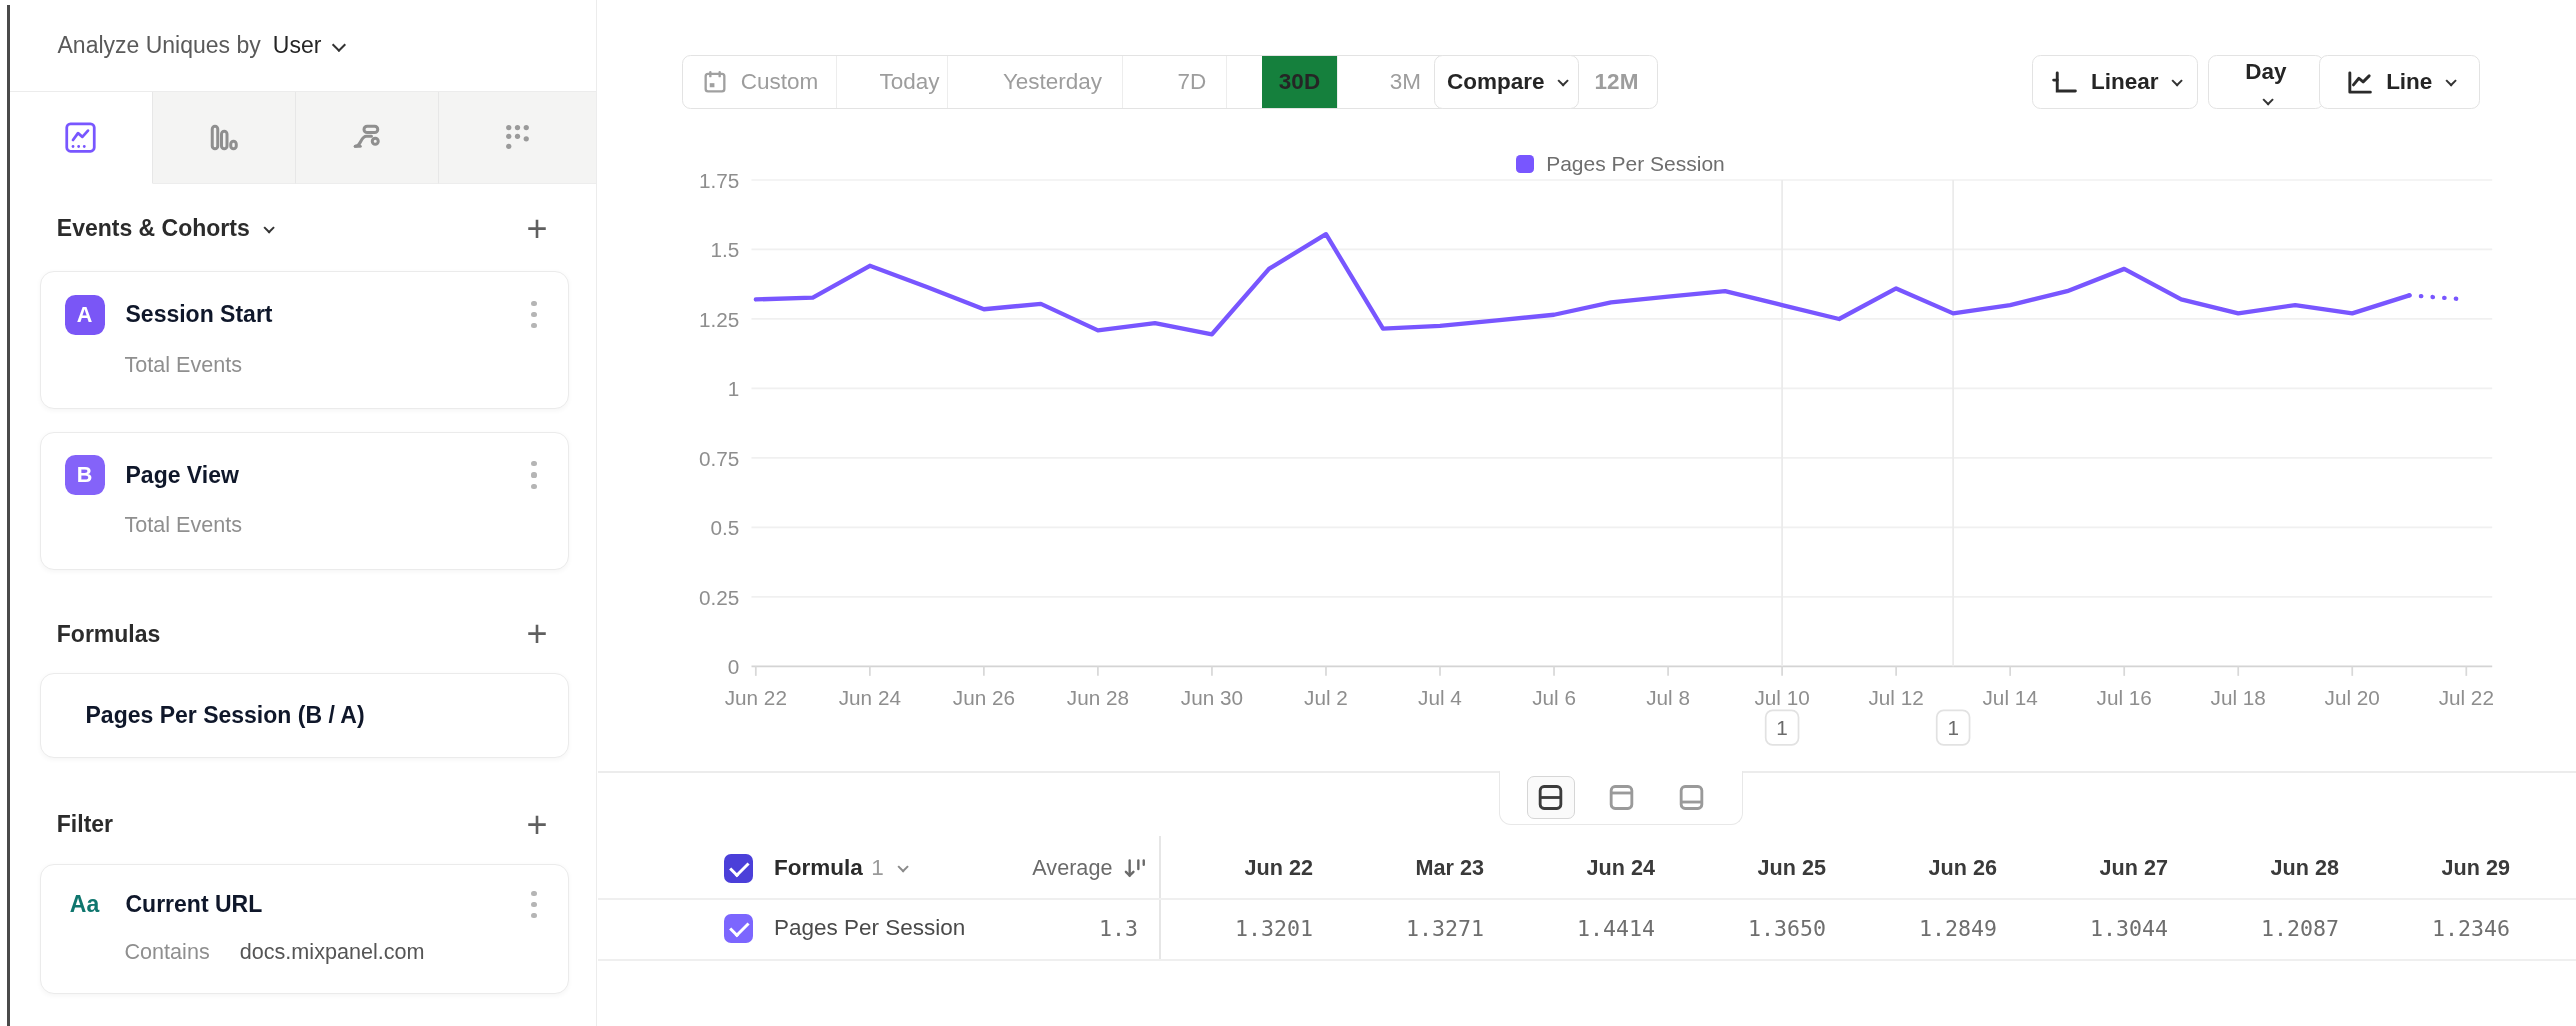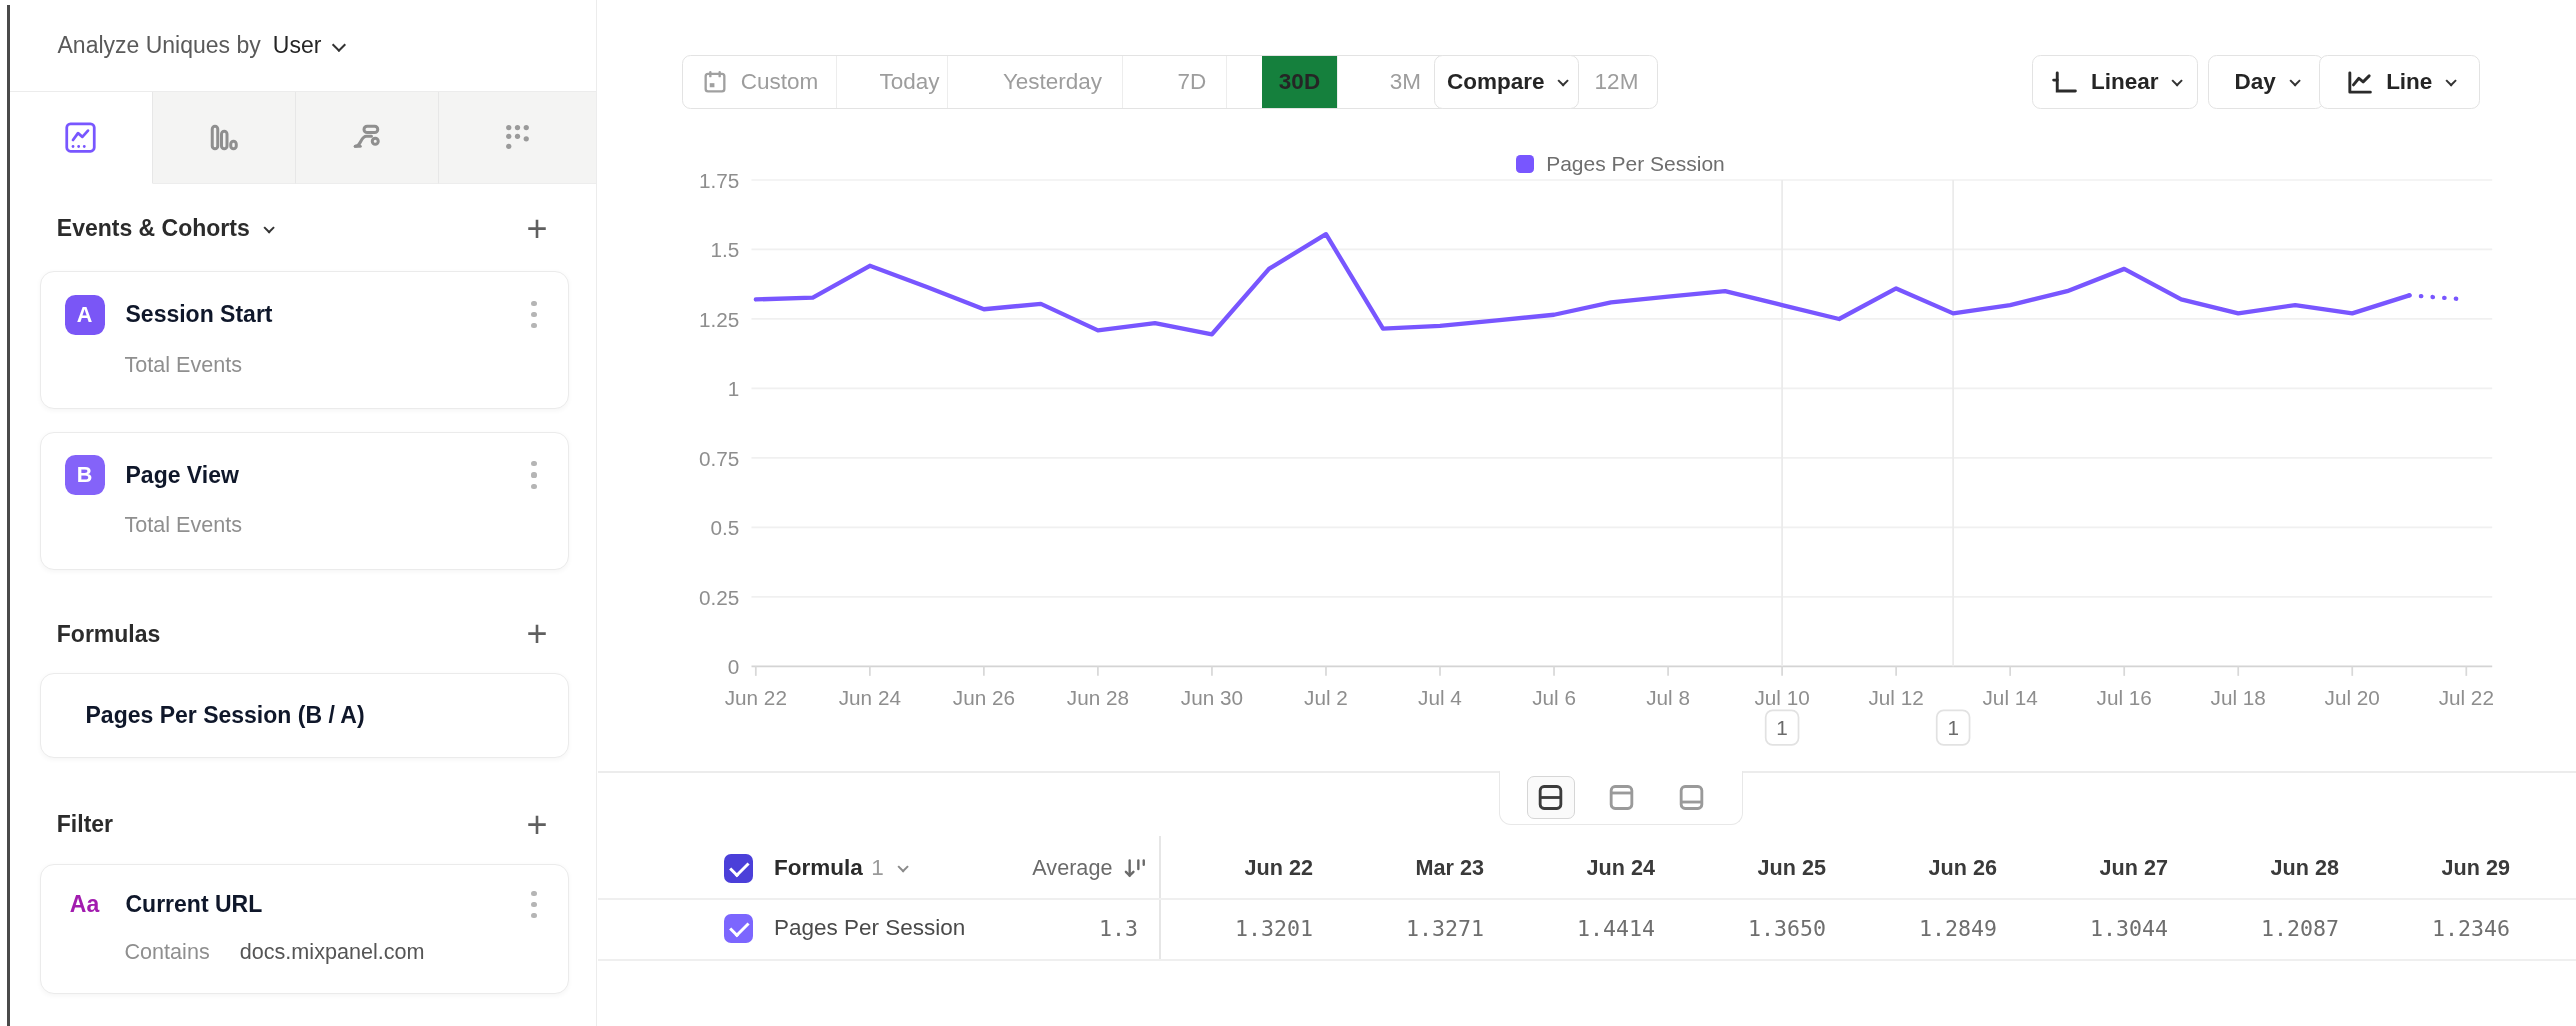--- a/index.html
+++ b/index.html
@@ -31,31 +31,31 @@
   .sec-head .sp { flex:1; }
   .plus { font-size:36px; font-weight:300; color:#5f5f5f; line-height:36px; }
 
   .card { background:#fff; border:1.7px solid #ebebeb; border-radius:14px; box-shadow:0 1.7px 5.2px rgba(0,0,0,.04); padding:22.5px 24px; }
   .card-row { display:flex; align-items:center; }
   .badge { width:40px; height:40px; border-radius:10.4px; display:flex; align-items:center; justify-content:center; color:#fff; font-size:21.6px; font-weight:700; }
   .card-title { font-size:23px; font-weight:700; color:#0f172a; margin-left:21px; }
   .kebab { margin-left:auto; display:flex; flex-direction:column; gap:6px; padding:3.5px 7px; }
   .kebab i { width:5.2px; height:5.2px; border-radius:50%; background:#b5b5b5; }
   .card-sub { margin:17.3px 0 3.5px 60px; font-size:21.6px; color:#8f8f8f; }
-  .aa { width:40px; text-align:center; font-size:23px; font-weight:700; color:#a21caf; }
+  .aa { width:40px; text-align:center; font-size:23px; font-weight:700; color:#0f766e; }
   .filter-sub { margin:17.3px 0 3.5px 60px; font-size:21.6px; }
   .filter-sub .op { color:#8f8f8f; }
   .filter-sub .v { color:#555; margin-left:24px; }
   .formula-card { padding:28px 29px; }
   .formula-card .card-title { margin-left:16px; }
 
   
   .range-group { position:absolute; left:682px; top:55px; height:54px; display:flex; background:#fff; border:1.7px solid #e3e3e3; border-radius:8.6px; overflow:hidden;gap:35px; }
   .seg { display:flex; align-items:center; justify-content:center; font-size:22.5px; color:#9d9d9d; border-right:1.7px solid #ededed; }
-  .seg:last-child { border-right:none; }
+  .seg:last-child { border-right:none;font-weight:bold; }
   .seg.active { background:#15803d; color:#252525; font-weight:700; }
   .seg .cal { margin-right:12px; }
   .s0{width:154px}.s1{width:76px}.s2{width:140px}.s3{width:69px}.s4{width:76px}.s5{width:66px}.s6{width:67px}.s7{width:81px}
 
   .btn { position:absolute; top:55px; height:54px; background:#fff; border:1.7px solid #e3e3e3; border-radius:8.6px; display:flex; align-items:center; justify-content:center; font-size:22.5px; font-weight:700; color:#252525; gap:12px; }
   .btn .chev { margin-left:1.7px; }
 
   
   .legend { position:absolute; left:756px; top:152px; width:1729px; display:flex; align-items:center; justify-content:center; gap:12px; }
   .legend .sw { width:18px; height:18px; border-radius:4.3px; background:#7856ff; }
@@ -262,21 +262,21 @@
     <span>
       <svg width="29" height="29" viewBox="0 0 24 24" fill="none" stroke="#2b2b2b" stroke-width="2.4" stroke-linecap="round">
         <path d="M6,4 L6,19 L21,19"></path>
           <path d="M3,10 L6,10"></path>
       </svg>
     </span>
     <span>Linear</span>
       <span class="chev small dark"></span>
   </div>
 
-  <div class="btn" style="left:2208px; width:116px;">
+  <div class="btn" style="left:2208px; width:116px;flex-direction:column;">
     <span>Day</span>
       <span class="chev small dark"></span>
   </div>
 
   <div class="btn" style="left:2319px; width:161px;">
     <span>
       <svg width="29" height="29" viewBox="0 0 24 24" fill="none" stroke="#2b2b2b" stroke-width="2.4" stroke-linecap="round" stroke-linejoin="round">
         <path d="M4,4 L4,20 L21,20"></path>
           <polyline points="7,14 11.5,8.5 15,11.5 20,6.5"></polyline>
       </svg>

